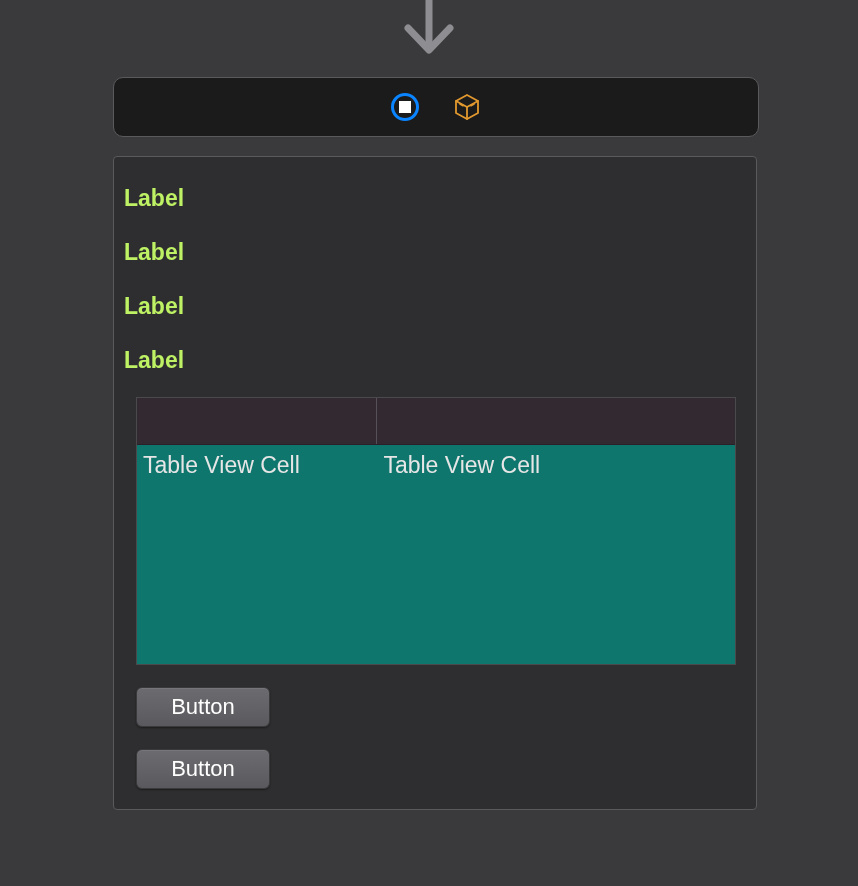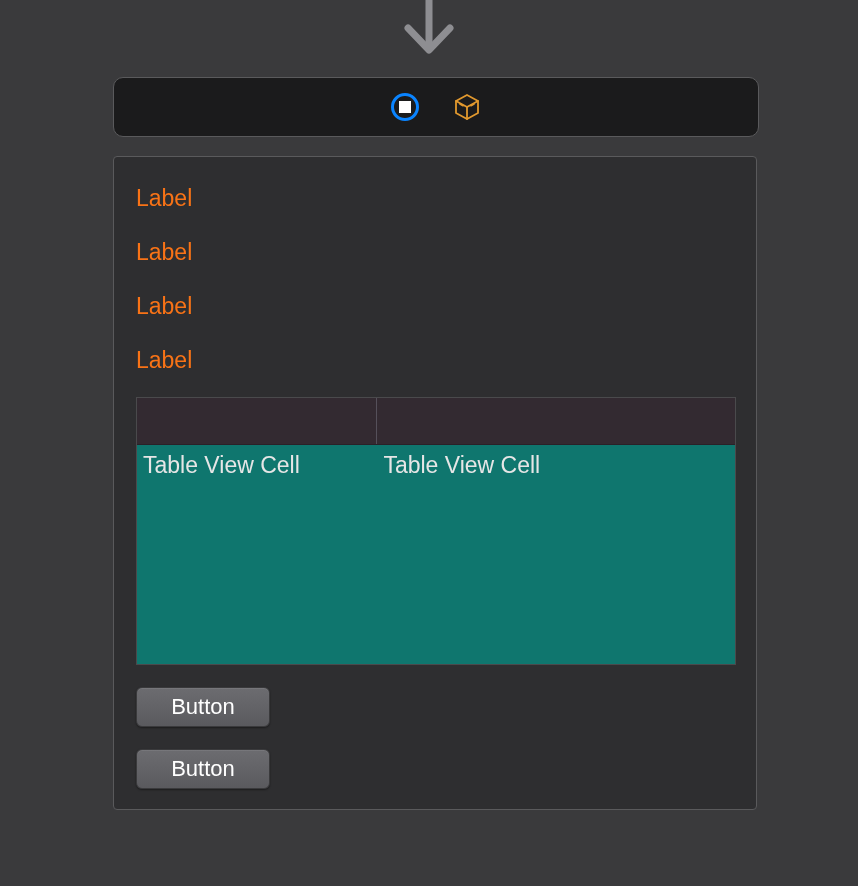--- a/index.html
+++ b/index.html
@@ -57,24 +57,24 @@
     left: 113px;
     width: 644px;
     height: 654px;
     background: #2e2e30;
     border: 1px solid #5a5a5c;
     border-radius: 4px;
     box-sizing: border-box;
   }
   .label {
     position: absolute;
-    left: 22px;
+    left: 10px;
     font-size: 23px;
-    color: #f97316;
-    font-weight: 400;
+    color: #bef264;
+    font-weight: 700;
   }
   .label1 { top: 28px; }
   .label2 { top: 82px; }
   .label3 { top: 136px; }
   .label4 { top: 190px; }
 
   .table-view {
     position: absolute;
     left: 22px;
     top: 240px;

